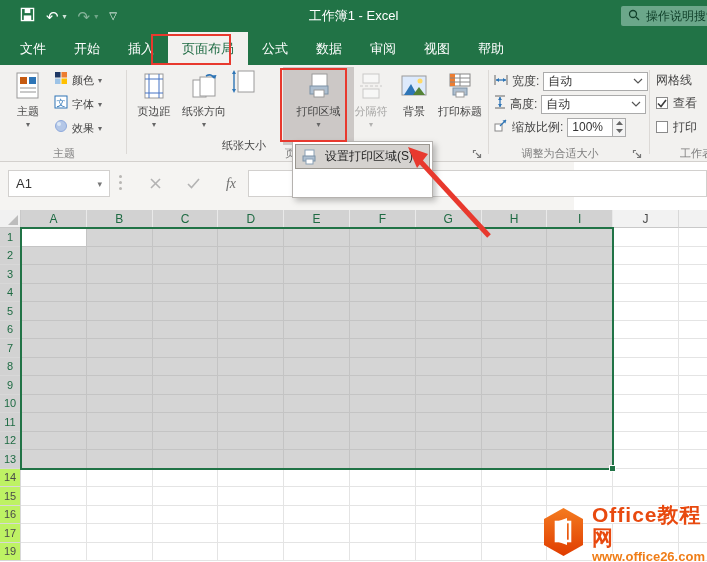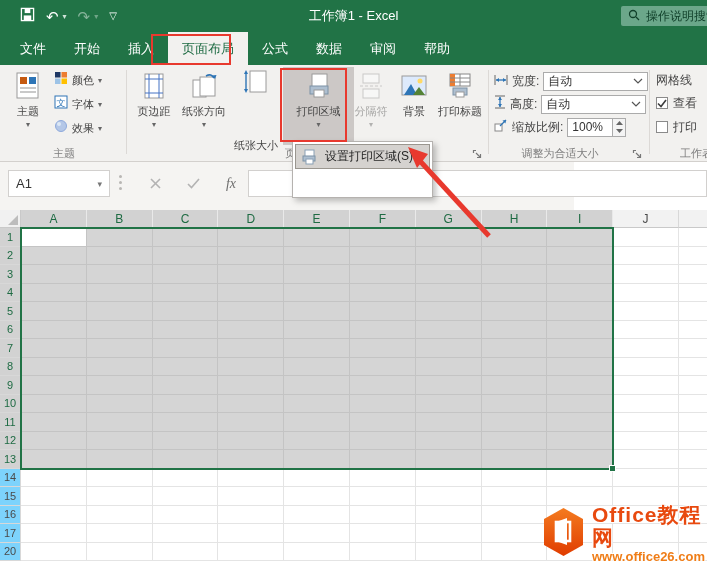--- a/index.html
+++ b/index.html
@@ -69,21 +69,21 @@
   .fbtn { width:38px; text-align:center; }
   .fxlabel { font-family:"Liberation Serif",serif; font-style:italic; font-size:14px; color:#6e6e6e; }
   .finput { position:absolute; left:248px; top:8px; width:459px; height:27px; background:#fff; border:1px solid #d2d0ce; }
 
   
   .sheet { position:absolute; left:0; top:210px; width:707px; height:352px; background:#fff; overflow:hidden; }
   .corner { position:absolute; left:0; top:0; width:21px; height:18px; background:#f1f1f1; border-right:1px solid #c9c9c9; border-bottom:1px solid #c9c9c9; }
   .corner .tri { position:absolute; right:2px; bottom:2px; width:0; height:0; border-left:10px solid transparent; border-bottom:10px solid #bdbdbd; }
   .colhead { position:absolute; top:0; height:18px; font-size:12px; display:flex; align-items:center; justify-content:center; border-right:1px solid #d8d8d8; border-bottom:1px solid #c9c9c9; background:#f2f2f2; color:#4a4a4a; }
   .colhead.sel { background:#d2d2d2; color:#1e6b43; border-right:1px solid #e9e9e9; }
-  .rowhead { position:absolute; left:0; width:21px; font-size:11px; display:flex; align-items:center; justify-content:center; border-right:1px solid #d8d8d8; border-bottom:1px solid #d8d8d8; background:#7dd3fc; color:#4a4a4a; }
+  .rowhead { position:absolute; left:0; width:21px; font-size:11px; display:flex; align-items:center; justify-content:center; border-right:1px solid #d8d8d8; border-bottom:1px solid #d8d8d8; background:#bef264; color:#4a4a4a; }
   .rowhead.sel { background:#d2d2d2; color:#1e6b43; }
   .cell { position:absolute; background:#fff; border-right:1px solid #e4e4e4; border-bottom:1px solid #e4e4e4; }
   .cell.sel { background:#d5d5d5; border-right:1px solid #c4c4c4; border-bottom:1px solid #c4c4c4; }
   .cell.active { background:#fff; }
   .selborder { position:absolute; border:2px solid #217346; pointer-events:none; z-index:5; }
   .fillhandle { position:absolute; width:7px; height:7px; background:#217346; border:1px solid #fff; z-index:6; }
 
   
   .redbox { position:absolute; border:2px solid #e8392e; z-index:50; pointer-events:none; }
   .arrowsvg { position:absolute; left:0; top:0; z-index:60; pointer-events:none; }
@@ -127,20 +127,21 @@
 </div>
 
 <div class="tabrow" id="tabs">
     <div class="tab">文件</div>
     <div class="tab">开始</div>
     <div class="tab">插入</div>
     <div class="tab active">页面布局</div>
     <div class="tab">公式</div>
     <div class="tab">数据</div>
     <div class="tab">审阅</div>
+    <div class="tab">视图</div>
     <div class="tab">帮助</div>
   </div>
 
 <div class="ribbon">
 
   <div class="bigbtn" style="left:6px; width:44px;">
     <span class="bicon">
       <svg width="30" height="30" viewBox="0 0 30 30">
           <rect x="4" y="2" width="21" height="25" fill="#fff" stroke="#9a9a9a"></rect>
           <rect x="7" y="6" width="7" height="7" fill="#c55a11"></rect>
@@ -207,21 +208,21 @@
       <svg width="28" height="28" viewBox="0 0 28 28">
           <rect x="3" y="8" width="13" height="17" fill="#fff" stroke="#9a9a9a"></rect>
           <rect x="10" y="5" width="15" height="19" fill="#fff" stroke="#9a9a9a"></rect>
           <path d="M16 4 q5 -3 8 2" fill="none" stroke="#2e75b6" stroke-width="1.5"></path>
           <polygon points="25,7 22,3.5 26.5,3" fill="#2e75b6"></polygon>
         </svg>
     </span>
     <span class="blabel">纸张方向</span>
     <span class="bchev">▾</span>
   </div>
-  <div class="bigbtn" style="left:231px; width:50px;gap:44px;">
+  <div class="bigbtn" style="left:219px; width:50px;gap:44px;">
     <span class="bicon">
       <svg width="26" height="28" viewBox="0 0 26 28">
           <rect x="7" y="4" width="16" height="21" fill="#fff" stroke="#9a9a9a"></rect>
           <line x1="3" y1="6" x2="3" y2="23" stroke="#2e75b6" stroke-width="1.4"></line>
           <polygon points="3,3 1,7 5,7" fill="#2e75b6"></polygon>
           <polygon points="3,26 1,22 5,22" fill="#2e75b6"></polygon>
         </svg>
     </span>
     <span class="blabel">纸张大小</span>
     <span class="bchev">▾</span>
@@ -420,21 +421,21 @@
     <div class="rowhead sel" style="top: 147.5px; height: 18.5px;">8</div>
     <div class="rowhead sel" style="top: 166px; height: 18.5px;">9</div>
     <div class="rowhead sel" style="top: 184.5px; height: 18.5px;">10</div>
     <div class="rowhead sel" style="top: 203px; height: 18.5px;">11</div>
     <div class="rowhead sel" style="top: 221.5px; height: 18.5px;">12</div>
     <div class="rowhead sel" style="top: 240px; height: 18.5px;">13</div>
     <div class="rowhead" style="top: 258.5px; height: 18.5px;">14</div>
     <div class="rowhead" style="top: 277px; height: 18.5px;">15</div>
     <div class="rowhead" style="top: 295.5px; height: 18.5px;">16</div>
     <div class="rowhead" style="top: 314px; height: 18.5px;">17</div>
-    <div class="rowhead" style="top: 332.5px; height: 18.5px;">20</div>
+    <div class="rowhead" style="top: 332.5px; height: 18.5px;">19</div>
     <div class="cell sel active" style="left: 21px; top: 18px; width: 65.8px; height: 18.5px;"></div>
     <div class="cell sel" style="left: 86.8px; top: 18px; width: 65.8px; height: 18.5px;"></div>
     <div class="cell sel" style="left: 152.6px; top: 18px; width: 65.8px; height: 18.5px;"></div>
     <div class="cell sel" style="left: 218.4px; top: 18px; width: 65.8px; height: 18.5px;"></div>
     <div class="cell sel" style="left: 284.2px; top: 18px; width: 65.8px; height: 18.5px;"></div>
     <div class="cell sel" style="left: 350px; top: 18px; width: 65.8px; height: 18.5px;"></div>
     <div class="cell sel" style="left: 415.8px; top: 18px; width: 65.8px; height: 18.5px;"></div>
     <div class="cell sel" style="left: 481.6px; top: 18px; width: 65.8px; height: 18.5px;"></div>
     <div class="cell sel" style="left: 547.4px; top: 18px; width: 65.8px; height: 18.5px;"></div>
     <div class="cell" style="left: 613.2px; top: 18px; width: 65.8px; height: 18.5px;"></div>

